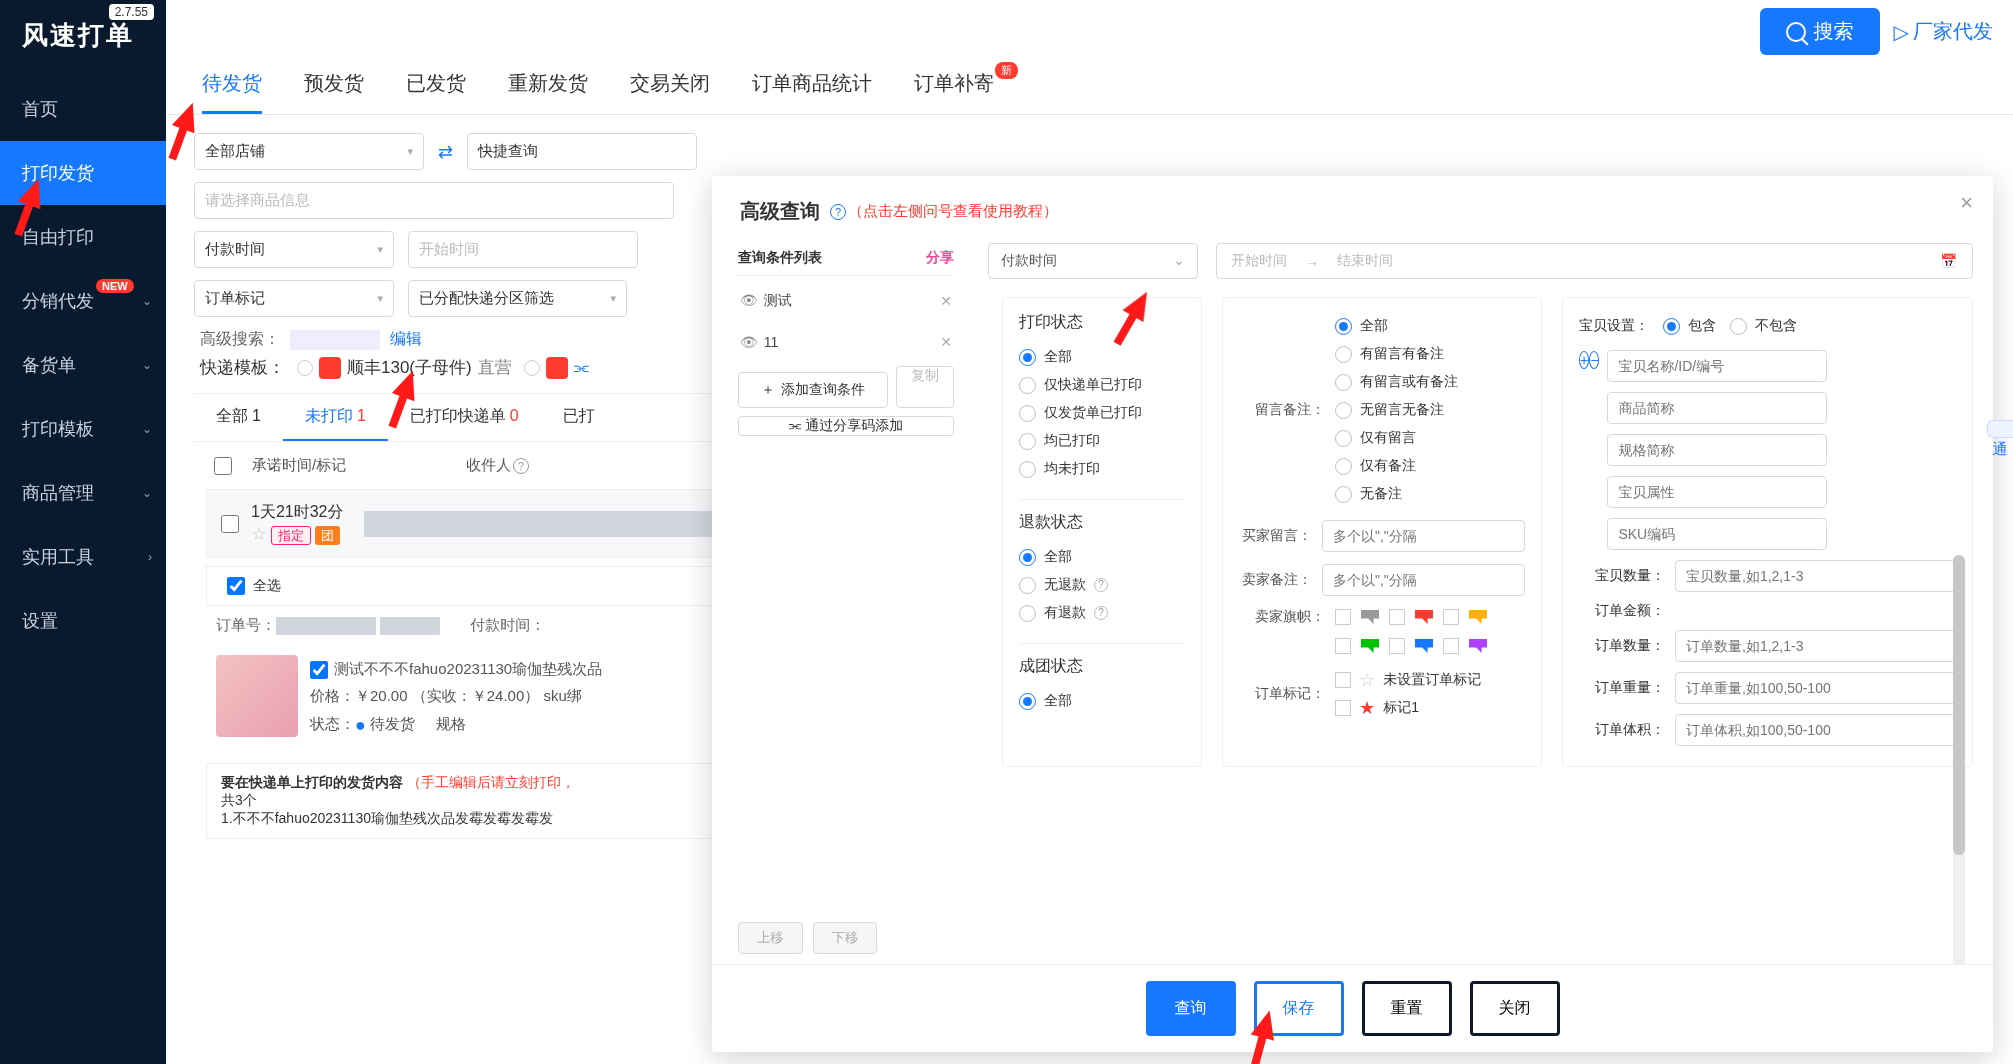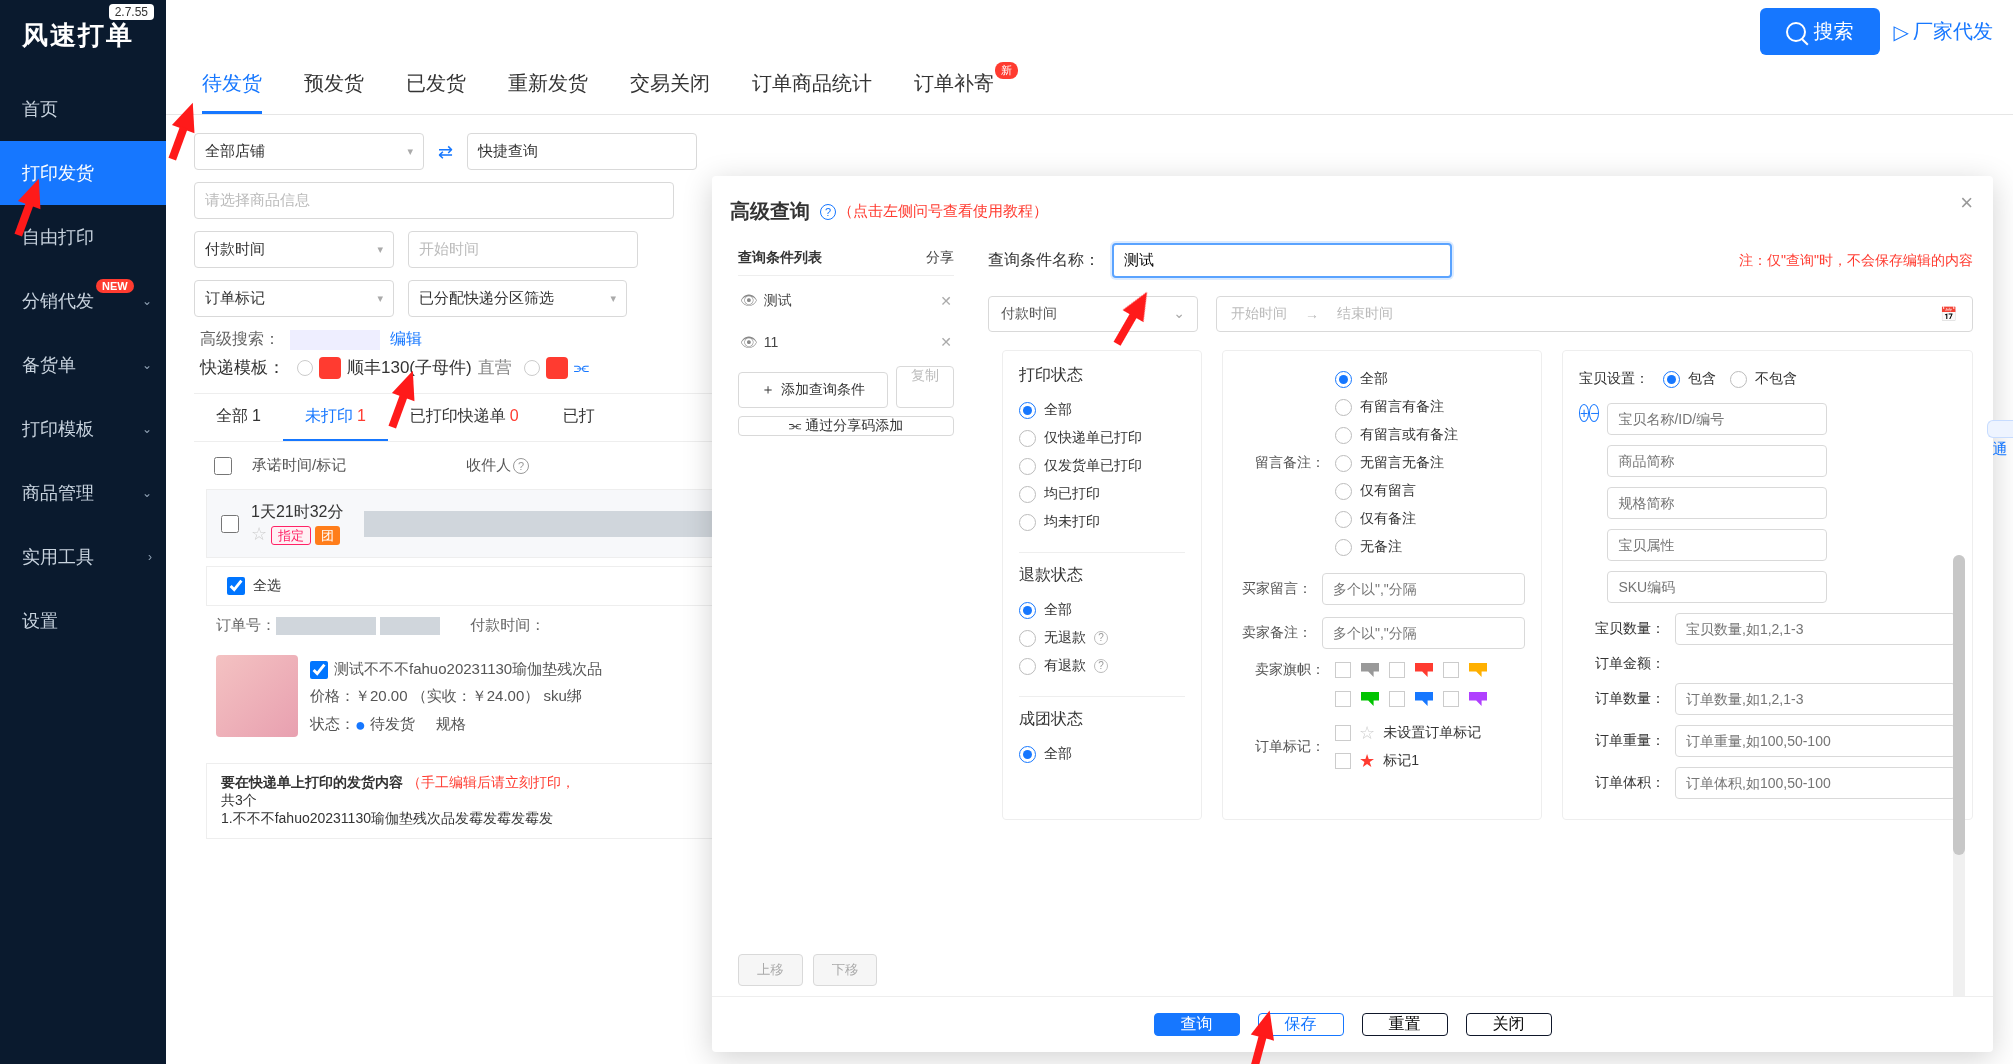--- a/index.html
+++ b/index.html
@@ -86,31 +86,31 @@
 
 
 .arrow { position:absolute; width:0; height:0; border-left:12px solid transparent; border-right:12px solid transparent; border-bottom:28px solid #ff1a1a; pointer-events:none; z-index:5; }
 .arrow::after { content:""; position:absolute; left:-4px; top:26px; width:8px; height:34px; background:#ff1a1a; }
 .arrow.a1 { top:102px; left:176px; transform:rotate(20deg);} 
 .arrow.a2 { top:178px; left:22px; transform:rotate(20deg);} 
 .arrow.a3 { top:370px; left:396px; transform:rotate(20deg);} 
 .arrow.a4 { top:290px; left:1128px; transform:rotate(30deg); z-index:60;} 
 .arrow.a5 { top:1010px; left:1254px; transform:rotate(15deg); z-index:60;}
 .modal { position:absolute; left:712px; top:176px; right:20px; bottom:12px; background:#fff; box-shadow:0 6px 30px rgba(0,0,0,.18); border-radius:4px; display:flex; flex-direction:column; z-index:50; }
-.modal-head { display:flex; align-items:center; padding:22px 18px 10px; gap:10px; }
+.modal-head { display:flex; align-items:center; padding:22px 28px 10px; gap:10px; }
 .modal-title { font-size:20px; font-weight:600; }
 .modal-help { color:#1677ff; font-size:14px; }
 .modal-help .q { display:inline-block; width:16px; height:16px; border:1px solid #1677ff; border-radius:50%; text-align:center; line-height:14px; font-size:11px; margin-right:2px;}
 .red-tip { color:#ff3b30; font-size:15px;}
 .close-x { position:absolute; top:14px; right:20px; font-size:22px; color:#999; cursor:pointer; }
 
 .modal-body { display:flex; flex:1; overflow:hidden; }
 .m-left { width:260px; padding:10px 18px 10px 26px; display:flex; flex-direction:column; gap:8px; }
 .m-left-head { display:flex; justify-content:space-between; padding:4px 0 8px; border-bottom:1px solid #eee; font-weight:600;}
-.share-link { color:#404040; font-weight:400; cursor:pointer;}
+.share-link { color:#ec4899; font-weight:700; cursor:pointer;}
 .cond-item { display:flex; justify-content:space-between; align-items:center; padding:8px 2px; color:#444;}
 .eye { color:#888; margin-right:6px;}
 .del-x { color:#aaa; cursor:pointer;}
 .add-cond { border:1px solid #d9d9d9; padding:8px; text-align:center; cursor:pointer; border-radius:4px; margin-top:6px; display:flex; justify-content:center; gap:6px;}
 .copy-btn { border:1px solid #d9d9d9; color:#bbb; padding:0 14px; border-radius:4px; text-align:left; }
 .share-code { border:1px solid #d9d9d9; padding:0; text-align:center; border-radius:4px; cursor:pointer;}
 .updown { display:flex; gap:10px; margin-top:auto; padding-top:12px;}
 .updown button { border:1px solid #d9d9d9; background:#f6f6f6; color:#aaa; padding:6px 18px; border-radius:4px;}
 
 .m-right { flex:1; padding:8px 20px 0 16px; overflow-y:auto; position:relative;}
@@ -143,21 +143,21 @@
 .markline { display:flex; align-items:center; gap:8px; padding:3px 0;}
 .markline .star-o { color:#ccc; font-size:18px;} .markline .star-f { color:#ff3b30; font-size:18px;}
 .incl-row { display:flex; align-items:center; gap:14px; margin-bottom:10px;}
 .pm { width:22px; height:22px; border:1px solid #1677ff; border-radius:50%; color:#1677ff; text-align:center; line-height:20px; cursor:pointer;}
 .small-inp { border:1px solid #d9d9d9; border-radius:4px; padding:7px 10px; width:220px; font-size:14px; margin-bottom:10px; color:#aaa;}
 .kv2 { display:flex; align-items:center; gap:10px; margin-bottom:10px;}
 .kv2 .k{ width:86px; text-align:right;}
 .kv2 input{ border:1px solid #d9d9d9; border-radius:4px; padding:7px 10px; flex:1; font-size:14px;}
 
 .modal-foot { border-top:1px solid #eee; padding:16px 0; display:flex; justify-content:center; gap:18px;}
-.btn { padding:0 26px; border-radius:4px; font-size:16px; cursor:pointer; border:1px solid #0f172a; background:#fff;}
+.btn { padding:14px 26px; border-radius:4px; font-size:16px; cursor:pointer; border:3px solid #0f172a; background:#fff;}
 .btn.primary { background:#1677ff; color:#fff; border-color:#1677ff;}
 .btn.ghost { color:#1677ff; border-color:#1677ff;}
 
 .right-side-tab { position:absolute; right:0; top:420px; width:26px; background:#eef4ff; border:1px solid #c7dcff; border-right:none; padding:8px 4px; text-align:center; color:#1677ff; border-radius:6px 0 0 6px; font-size:15px; z-index:55; writing-mode:vertical-rl;}
 .scrollbar-v { position:absolute; right:28px; top:320px; width:12px; height:500px; background:#f0f0f0; border-radius:6px;}
 .scrollbar-v .thumb{ position:absolute; top:0; width:12px; height:300px; background:#c7c7c7; border-radius:6px;}
 </style>
 </head>
 <body>
 
@@ -358,25 +358,20 @@
         <div class="copy-btn">复制</div>
       </div>
       <div class="share-code"><span>⫘</span> <span>通过分享码添加</span></div>
       <div class="updown">
         <button>上移</button>
         <button>下移</button>
       </div>
     </div>
 
     <div class="m-right">
-      <div class="name-row">
-        <span class="lbl">查询条件名称：</span>
-        <input class="name-inp" value="测试" style="">
-        <span class="note">注：仅"查询"时，不会保存编辑的内容</span>
-      </div>
       <div class="date-row">
         <div class="date-sel">
             <span>付款时间</span>
             <span style="color:#aaa">⌄</span>
           </div>
         <div class="date-range">
             <span>开始时间</span>
             <span>→</span>
             <span>结束时间</span>
             <span style="margin-left:auto">📅</span>

